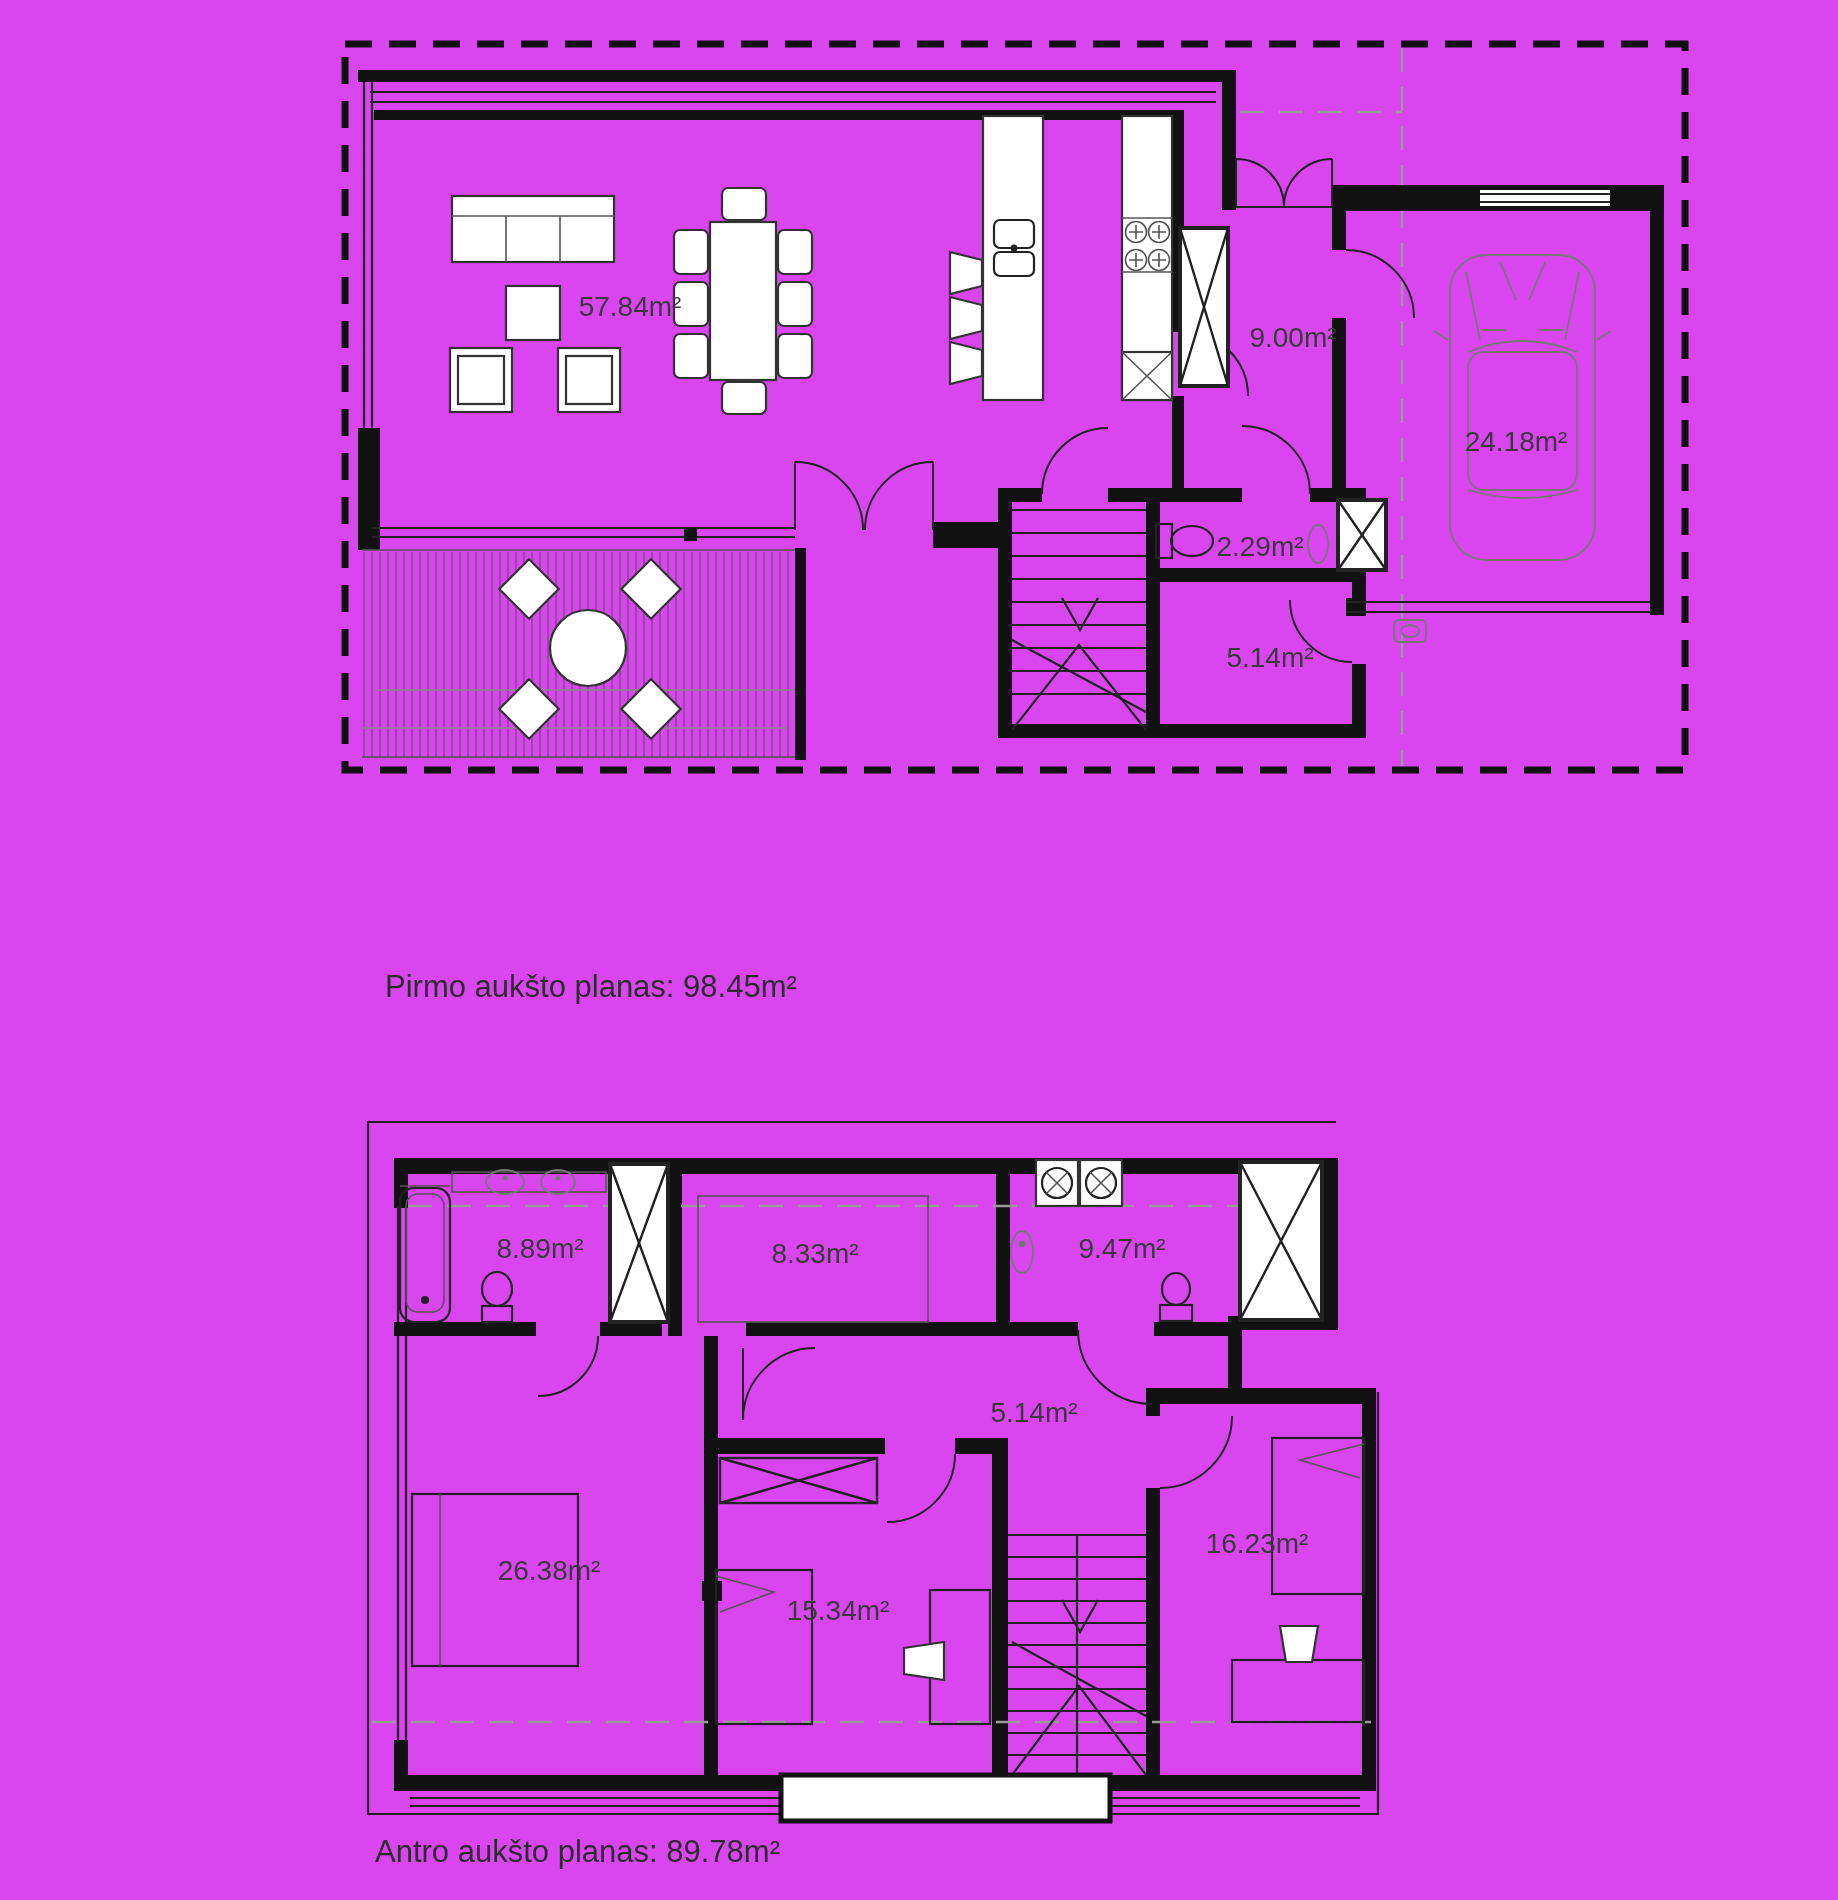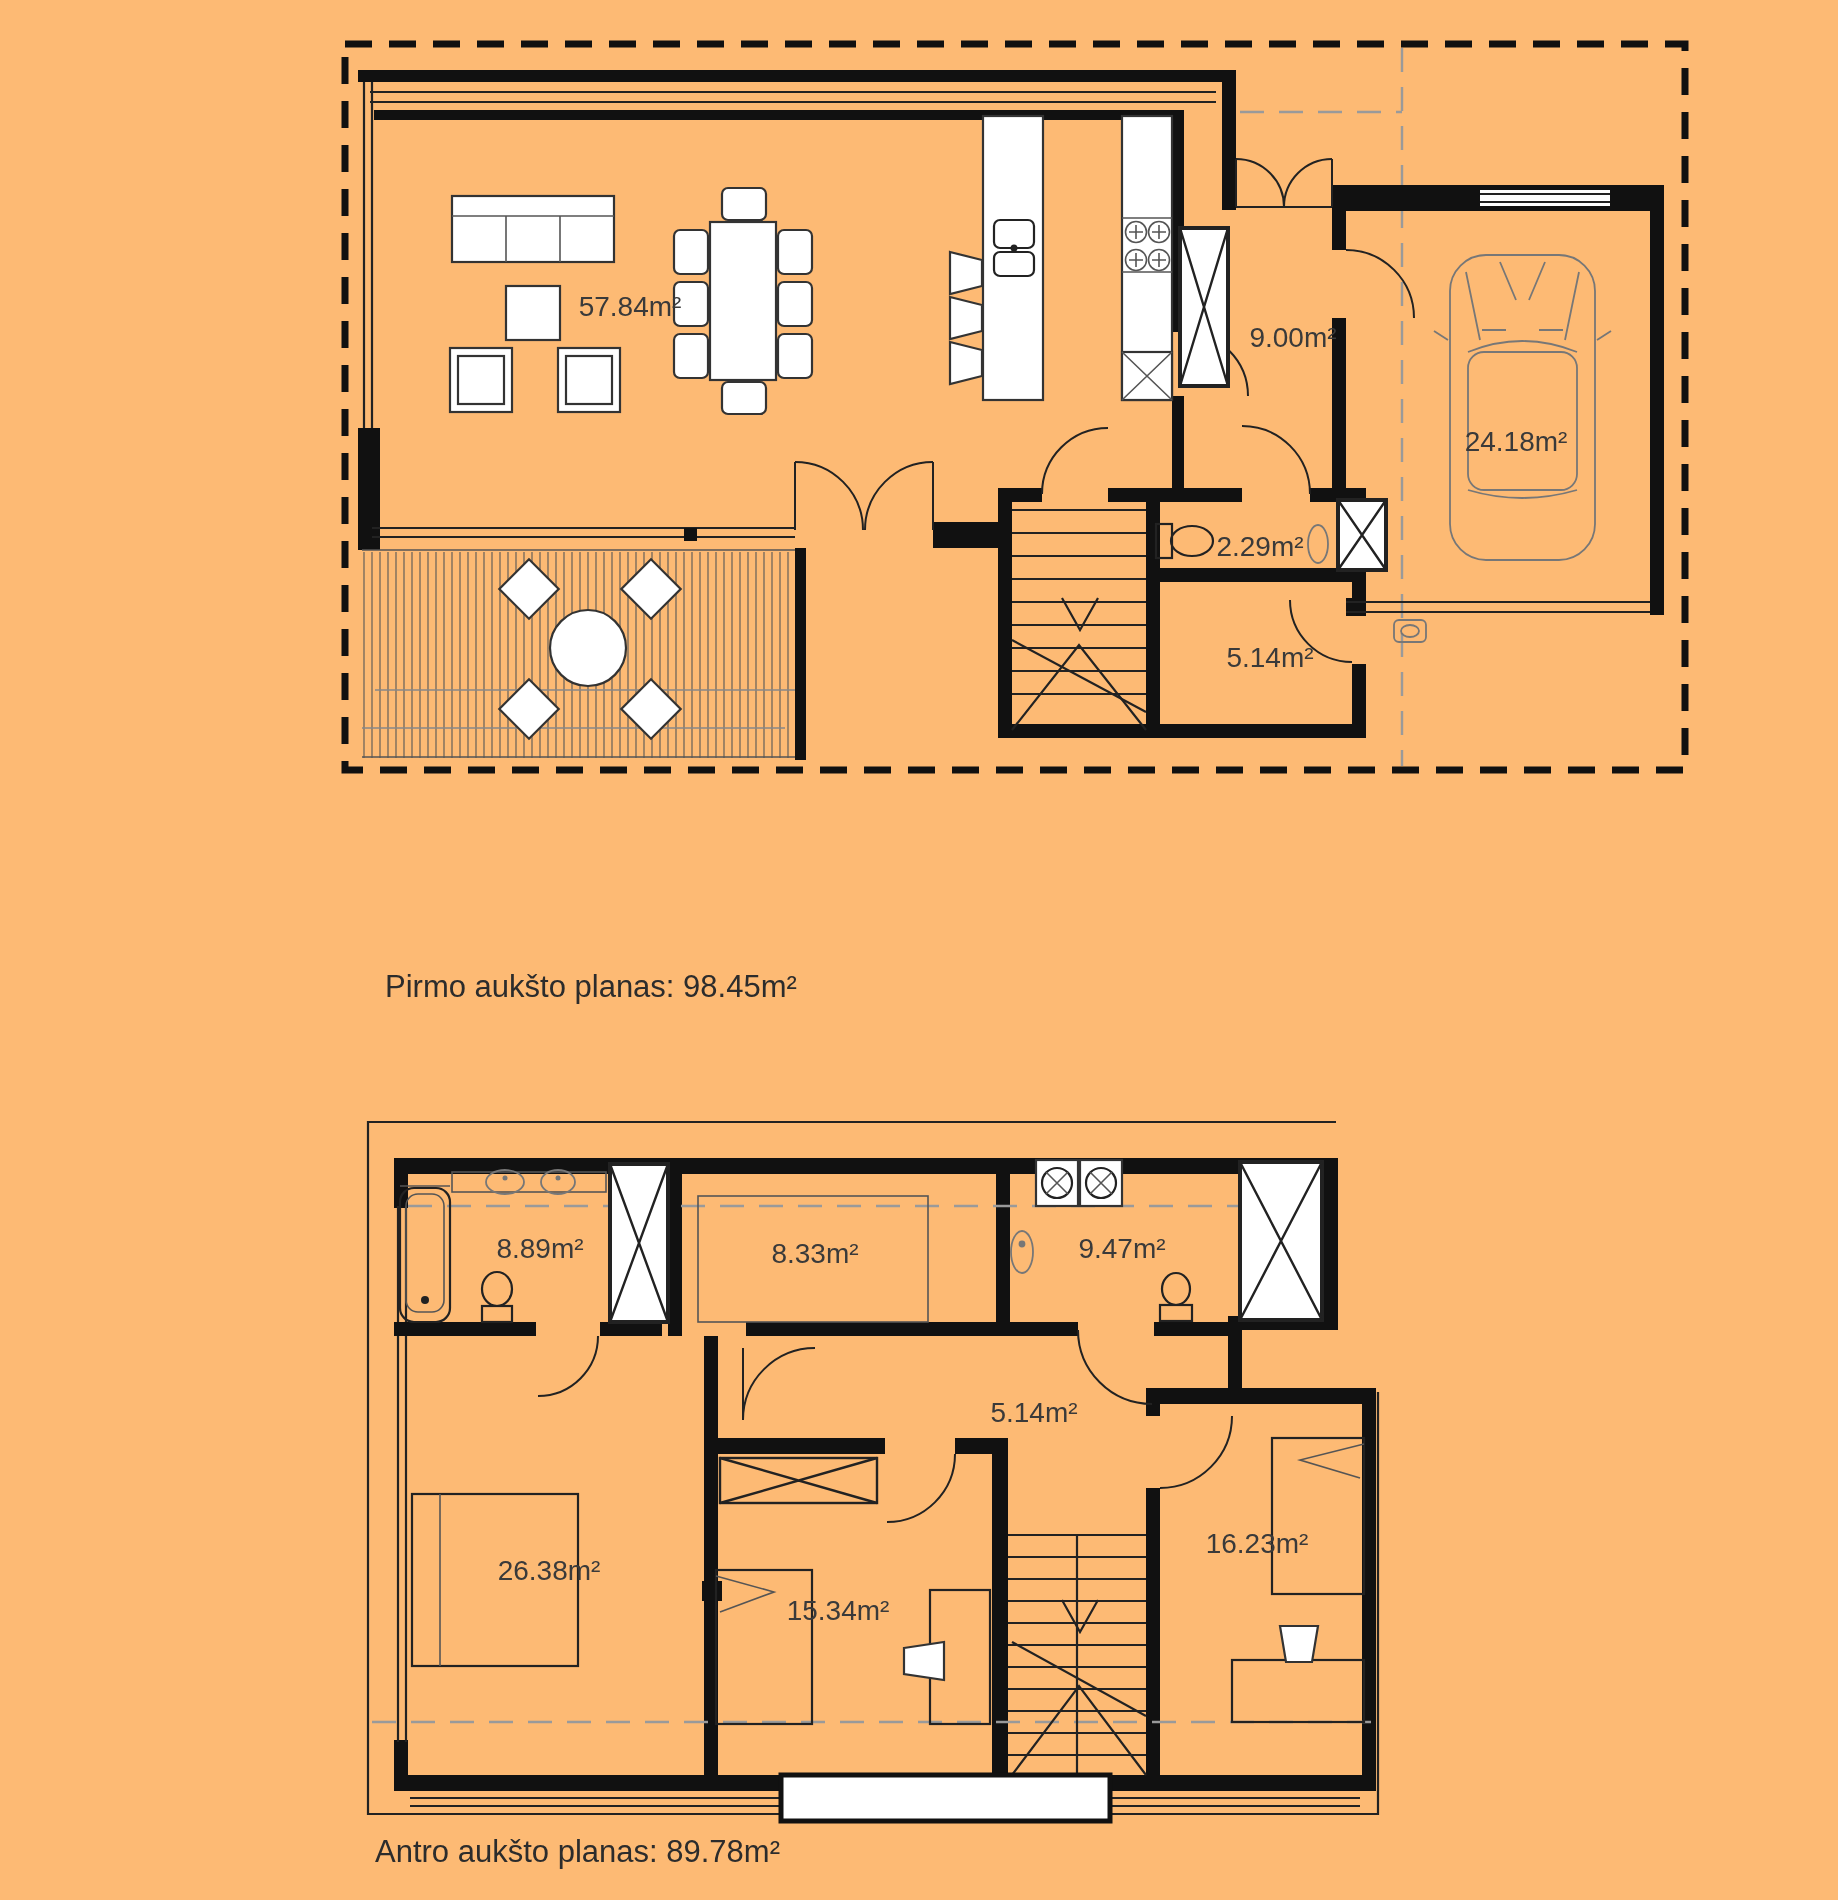--- a/index.html
+++ b/index.html
@@ -1,16 +1,16 @@
 <!DOCTYPE html>
 <html><head>
 <meta charset="utf-8">
 <style>
   html,body{margin:0;padding:0;background:#ffffff;}
-  .canvas{position:relative;width:1838px;height:1900px;background:#fdba74;overflow:hidden;
+  .canvas{position:relative;width:1838px;height:1900px;background:#d946ef;overflow:hidden;
           font-family:"Liberation Sans", sans-serif;}
   svg{position:absolute;left:0;top:0;}
   .wallfill{fill:#111;stroke:none;}
   .thin{stroke:#222;stroke-width:2.2;fill:none;}
   .thin2{stroke:#555;stroke-width:1.6;fill:none;}
   .furn{stroke:#333;stroke-width:2.2;fill:#fff;}
   .furnl{stroke:#777;stroke-width:1.8;fill:none;}
   .xb{stroke:#222;stroke-width:4;fill:#fff;}
   .xl{stroke:#222;stroke-width:2.4;fill:none;}
   .boundary{stroke:#101010;stroke-width:7;fill:none;stroke-dasharray:27 17;}

